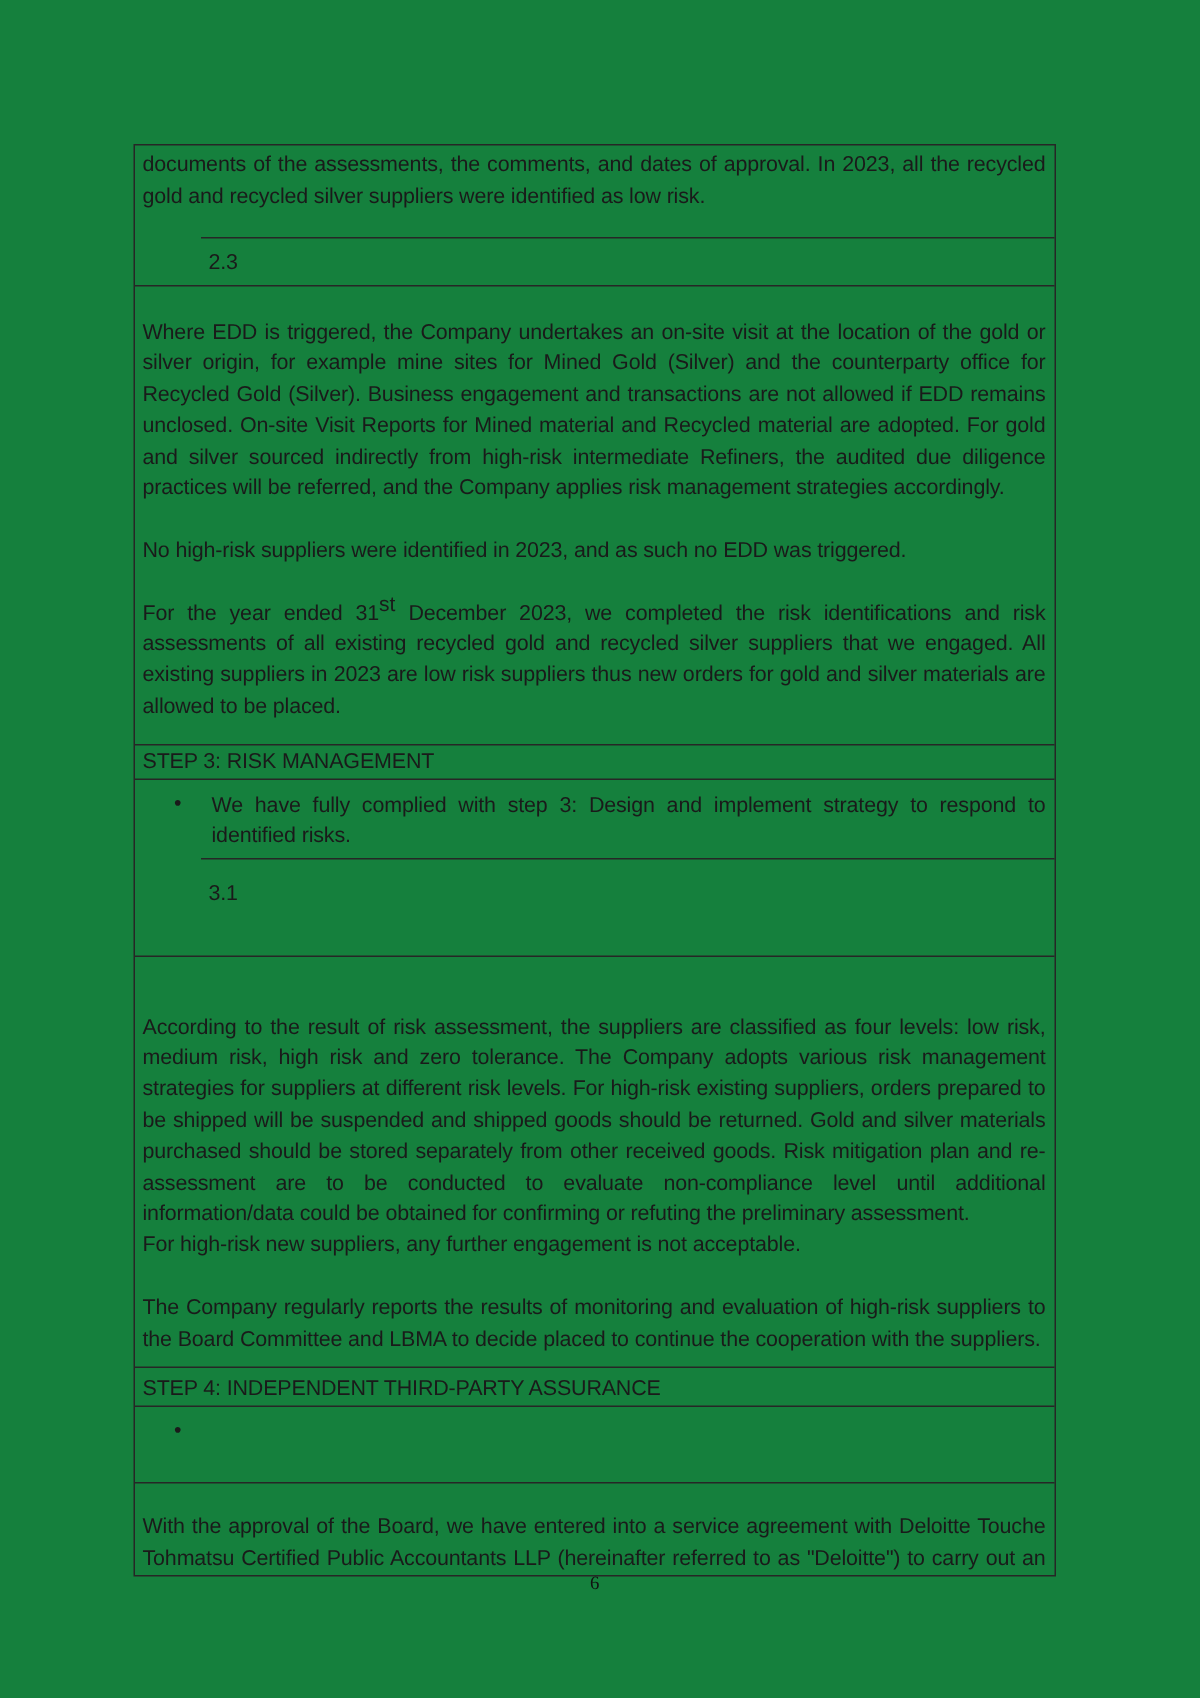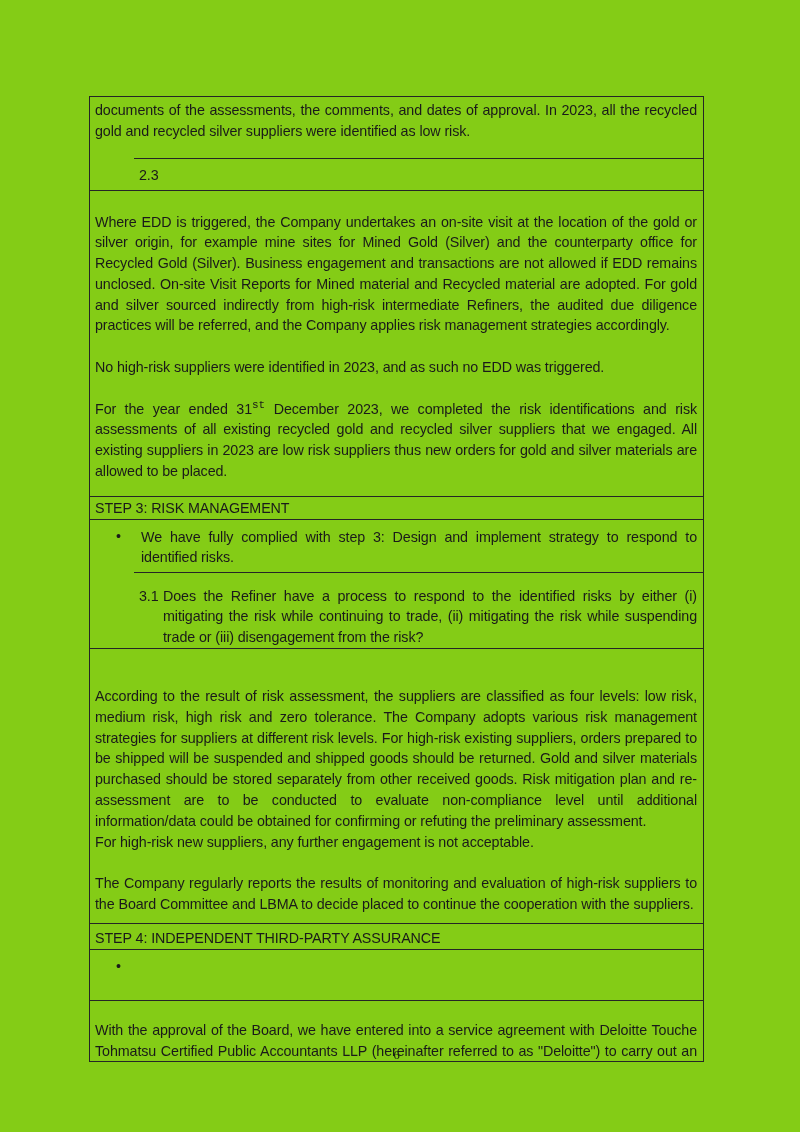--- a/index.html
+++ b/index.html
@@ -4,21 +4,21 @@
 <style>
   html, body {
     margin: 0;
     padding: 0;
     background: #ffffff;
   }
   .page {
     position: relative;
     width: 800px;
     height: 1132px;
-    background: #84cc16;
+    background: #15803d;
     font-family: "Liberation Sans", sans-serif;
     color: #1a1a1a;
     overflow: hidden;
   }
   .doc-table {
     position: absolute;
     left: 89px;
     top: 96px;
     width: 615px;
     box-sizing: border-box;
@@ -69,25 +69,24 @@
     padding-left: 51px;
   }
   .bullet-glyph {
     position: absolute;
     left: 26px;
     top: 6px;
   }
   .row-b4 .bullet-glyph, .row-b3 .bullet-glyph { top: 6px; }
 
   sup.ord {
-    font-size: 11px;
+    font-size: 14px;
     vertical-align: super;
     line-height: 0;
     letter-spacing: 0;
-    font-family: Liberation Mono, monospace;
   }
 
   .page-number {
     position: absolute;
     top: 1048px;
     left: 89px;
     width: 615px;
     text-align: center;
     font-family: "Liberation Serif", serif;
     font-size: 12.5px;
@@ -119,21 +118,20 @@
       <p>STEP 3: RISK MANAGEMENT</p>
     </div>
 
     <div class="cell row-b3 bullet-row">
       <span class="bullet-glyph">•</span>
       <p class="j">We have fully complied with step 3: Design and implement strategy to respond to identified risks.</p>
     </div>
 
     <div class="cell row-q31 question">
       <span class="qnum">3.1</span>
-      <p class="j">Does the Refiner have a process to respond to the identified risks by either (i) mitigating the risk while continuing to trade, (ii) mitigating the risk while suspending trade or (iii) disengagement from the risk?</p>
     </div>
 
     <div class="cell row-a31">
       <p class="j">According to the result of risk assessment, the suppliers are classified as four levels: low risk, medium risk, high risk and zero tolerance. The Company adopts various risk management strategies for suppliers at different risk levels. For high-risk existing suppliers, orders prepared to be shipped will be suspended and shipped goods should be returned. Gold and silver materials purchased should be stored separately from other received goods. Risk mitigation plan and re-assessment are to be conducted to evaluate non-compliance level until additional information/data could be obtained for confirming or refuting the preliminary assessment.</p>
       <p>For high-risk new suppliers, any further engagement is not acceptable.</p>
       <p class="j gap-above">The Company regularly reports the results of monitoring and evaluation of high-risk suppliers to the Board Committee and LBMA to decide placed to continue the cooperation with the suppliers.</p>
     </div>
 
     <div class="cell row-step4">
       <p>STEP 4: INDEPENDENT THIRD-PARTY ASSURANCE</p>

